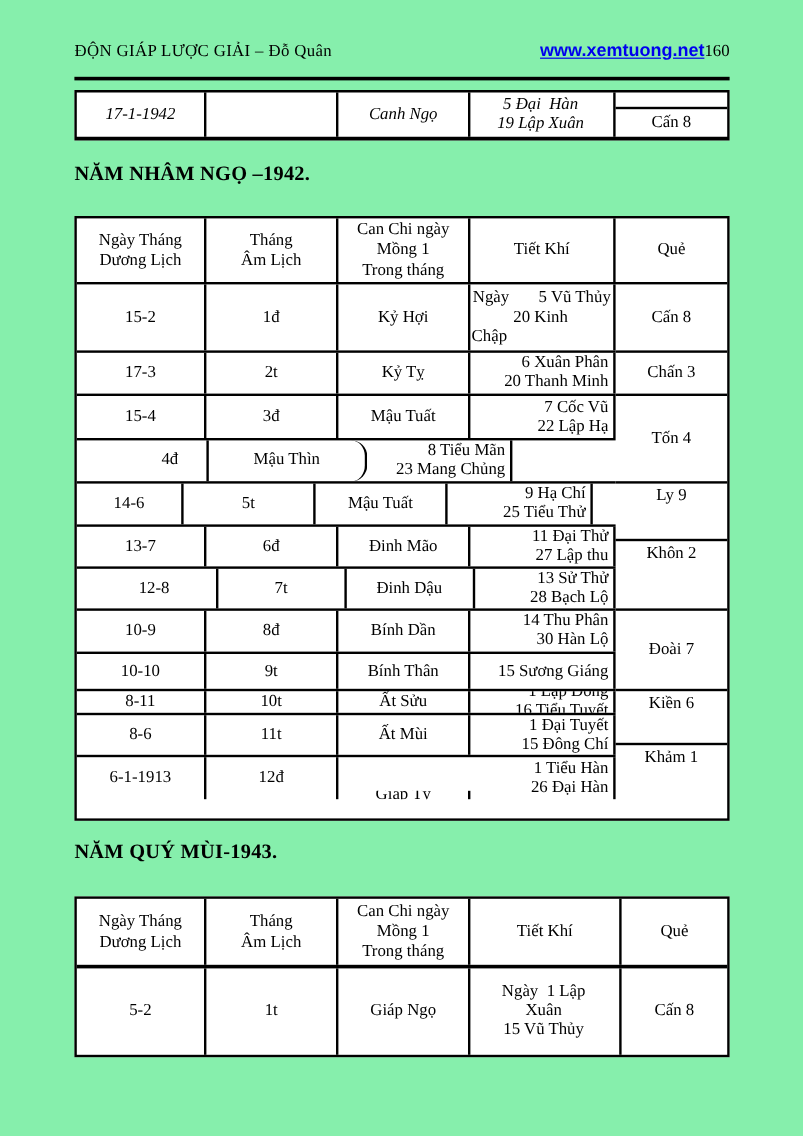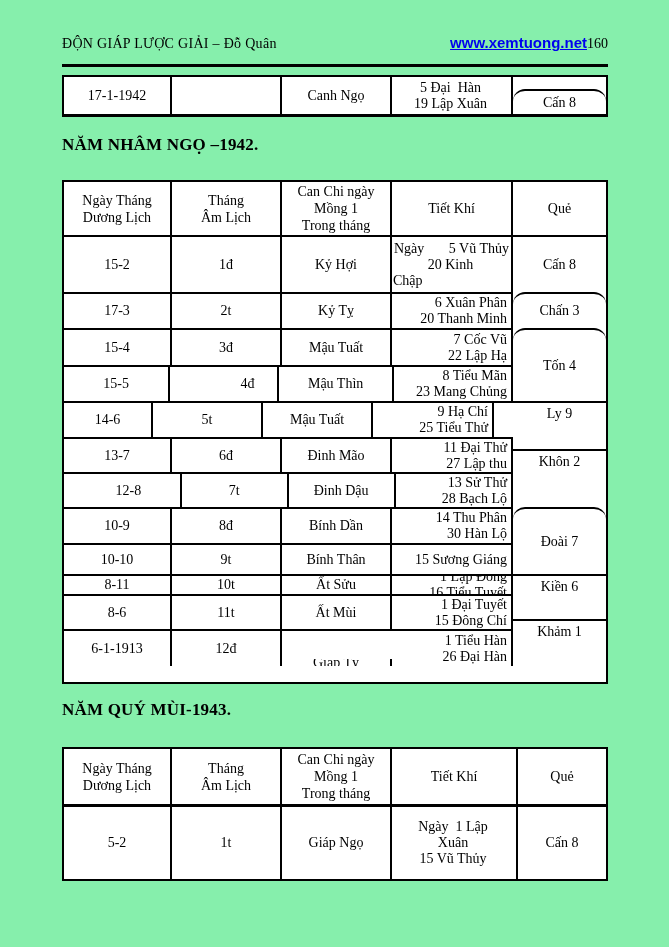--- a/index.html
+++ b/index.html
@@ -54,41 +54,41 @@
   }
   .tiet { flex-direction: column; align-items: stretch; justify-content: center; line-height: 16px; padding: 1px 0; }
   .tl        { padding-right: 4px; text-align: right; }
   .tl-left   { text-align: left; padding-left: 1px; padding-right: 0; }
   .tl-center { text-align: center; padding-right: 2px; }
   .tl-right  { text-align: right; }
   .tl-split  { display: flex; justify-content: space-between; padding-left: 2px; padding-right: 2px; text-align: left; }
   .que { flex: 1; display: flex; flex-direction: column; }
   .qcell { display: flex; justify-content: center; font-size: 14px; overflow: hidden; }
   .qb { border-top: 2px solid #000; }
-  .vc { align-items: center; border-radius: 12px; }
+  .vc { align-items: center; }
   .vt { align-items: flex-start; padding-top: 3px; }
 </style>
 </head>
 <body>
 
 <div class="page">
 
   <div class="doc-header">
     <span class="doc-title">ĐỘN GIÁP LƯỢC GIẢI – Đỗ Quân</span>
     <span class="hdr-right">
       <span class="site-link">www.xemtuong.net</span>
       <span class="page-no">160</span>
     </span>
   </div>
 
   <div class="rule"></div>
 
   <div class="ytable" id="frag">
       <div class="tbody">
-        <div class="left" style="width: 449px;">
+        <div class="left" style="width: 449px; font-style: italic;">
           <div class="row" style="height: 37px;">
             <div class="cell" style="width: 108px;">17-1-1942</div>
             <div class="cell" style="width: 110px;"></div>
             <div class="cell" style="width: 110px;">Canh Ngọ</div>
             <div class="cell tiet" style="width: 121px;">
               <div class="tl tl-center">5 Đại&nbsp;&nbsp;Hàn</div>
               <div class="tl tl-center">19 Lập Xuân</div>
             </div>
           </div>
         </div>
@@ -150,23 +150,22 @@
           <div class="row" style="height: 37px;">
             <div class="cell" style="width: 108px;">15-4</div>
             <div class="cell" style="width: 110px;">3đ</div>
             <div class="cell" style="width: 110px;">Mậu Tuất</div>
             <div class="cell tiet" style="width: 121px;">
               <div class="tl tl-right">7 Cốc Vũ</div>
               <div class="tl tl-right">22 Lập Hạ</div>
             </div>
           </div>
           <div class="row" style="height: 36px;">
-            <div class="cell" style="width: 108px;">15-5</div>
             <div class="cell" style="width: 110px; padding-left: 47px;">4đ</div>
-            <div class="cell" style="width: 116px;">Mậu Thìn</div>
+            <div class="cell" style="width: 132px; border-radius: 13px;">Mậu Thìn</div>
             <div class="cell tiet" style="width: 121px;">
               <div class="tl tl-right">8 Tiểu Mãn</div>
               <div class="tl tl-right">23 Mang Chủng</div>
             </div>
           </div>
           <div class="row" style="height: 36px;">
             <div class="cell" style="width: 89px;">14-6</div>
             <div class="cell" style="width: 110px;">5t</div>
             <div class="cell" style="width: 110px;">Mậu Tuất</div>
             <div class="cell tiet" style="width: 121px;">

